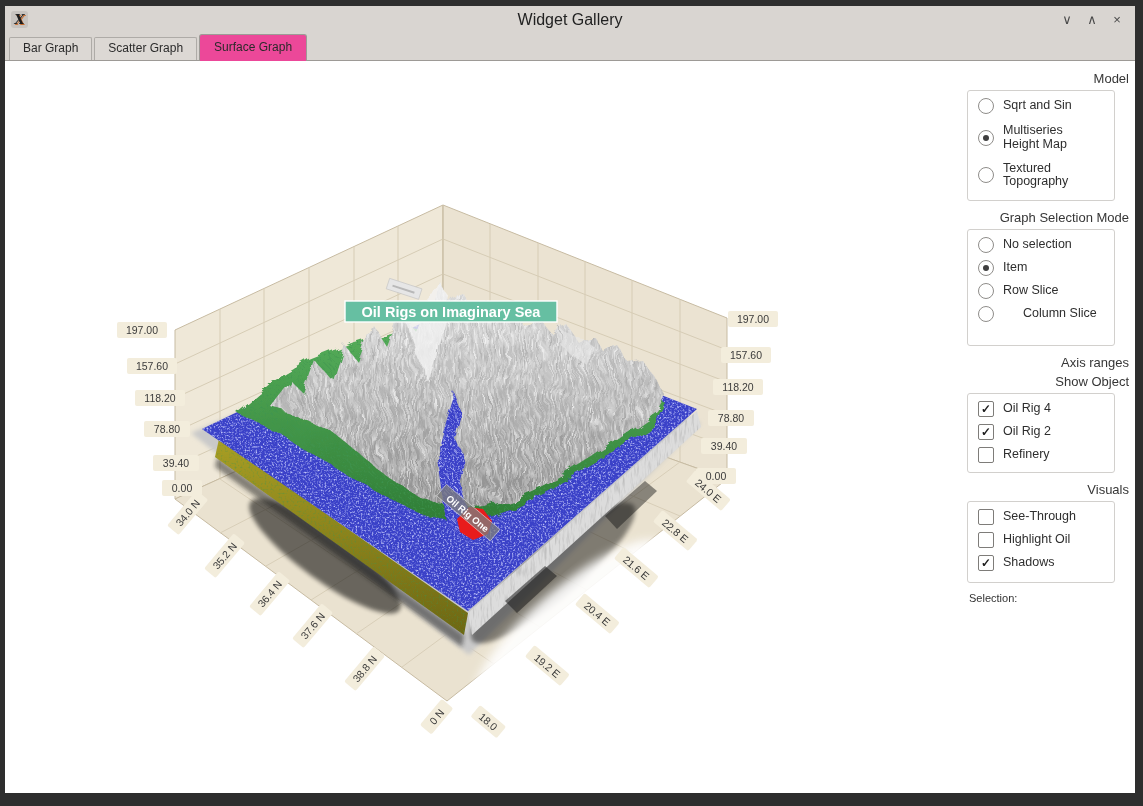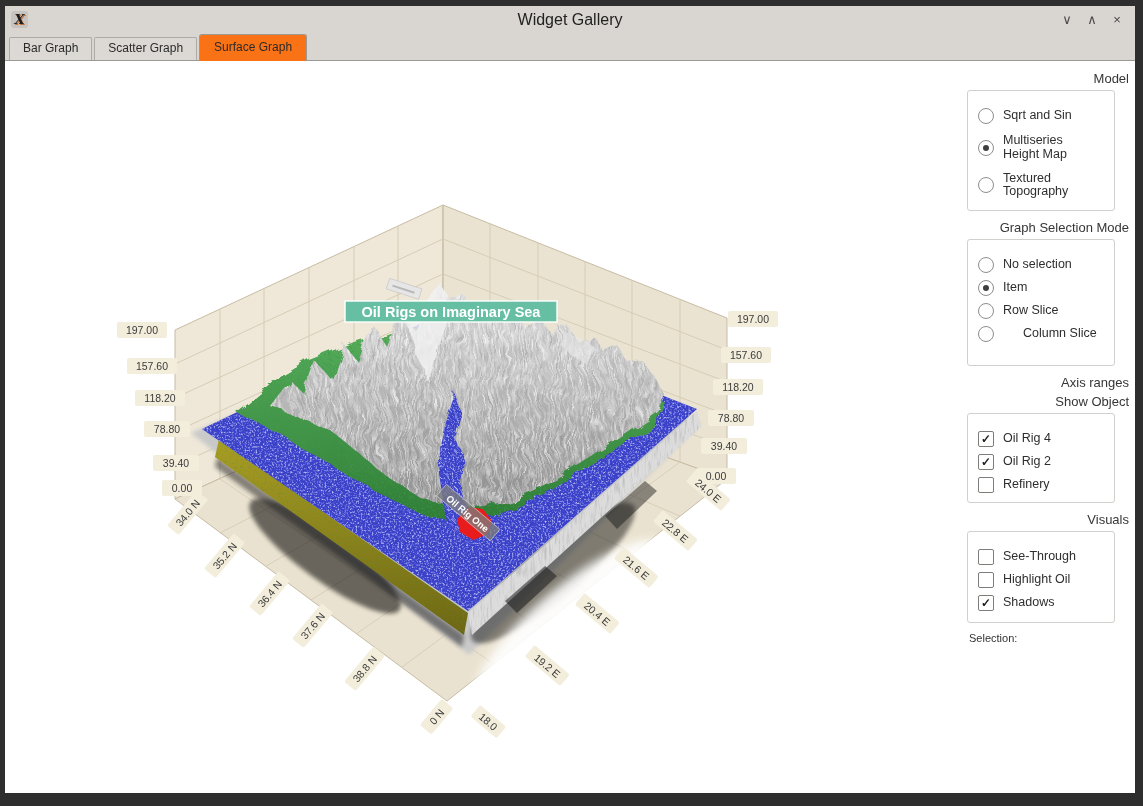--- a/index.html
+++ b/index.html
@@ -13,30 +13,30 @@
     font:bold italic 13px "DejaVu Serif",serif;color:#1d1d1d;
     text-shadow:1px 1px 0 #c96a2a;}
   .wtitle{position:absolute;left:0;right:0;text-align:center;font-size:16px;color:#222;}
   .wcontrols{margin-left:auto;display:flex;gap:9px;padding-right:10px;z-index:2;}
   .wbtn{width:16px;height:16px;display:flex;align-items:center;justify-content:center;
     color:#4a4a4a;font-size:13px;cursor:default;}
   
   .tabbar{height:27px;display:flex;align-items:flex-end;padding-left:4px;background:#d9d5d1;flex:0 0 auto;position:relative;z-index:1;}
   .tab{border:1px solid #aeaba7;border-bottom:none;background:#dcd8d4;color:#2b2b2b;
     font-size:12px;padding:3px 13px 4px 13px;border-radius:2px 2px 0 0;margin-right:2px;height:15px;line-height:15px;}
-  .tab.active{background:#f97316;border-color:#9d9a96;padding:5px 14px 6px 14px;border-radius:3px 3px 0 0;
+  .tab.active{background:#ec4899;border-color:#9d9a96;padding:5px 14px 6px 14px;border-radius:3px 3px 0 0;
     position:relative;z-index:3;margin-bottom:-1px;}
   
   .content{flex:1;background:#ffffff;border-top:1px solid #9d9a96;display:flex;min-height:0;}
   .chartarea{position:relative;width:958px;flex:0 0 auto;}
   .chartarea svg{position:absolute;left:0;top:0;}
   
   .panel{flex:1;padding:8px 6px 0 4px;box-sizing:border-box;overflow:hidden;}
   .sectlabel{font-size:13px;color:#363636;margin:2px 0 4px 2px;text-align:right;}
-  .gbox{border:1px solid #d2d0cd;border-radius:3px;background:#fff;padding:10px 8px 9px 10px;margin-bottom:9px;width:148px;box-sizing:border-box;}
+  .gbox{border:1px solid #d2d0cd;border-radius:3px;background:#fff;padding:0 8px 9px 10px;margin-bottom:9px;width:148px;box-sizing:border-box;}
   .row{display:flex;align-items:center;gap:9px;margin:7px 0;min-height:16px;}
   .row .lbl{font-size:12.5px;color:#2e2e2e;line-height:1.1;}
   .radio{width:14px;height:14px;border:1px solid #8f8d8a;border-radius:50%;background:#fff;flex:0 0 auto;position:relative;}
   .radio.selected::after{content:"";position:absolute;left:4px;top:4px;width:6px;height:6px;border-radius:50%;background:#3f3f3f;}
   .check{width:14px;height:14px;border:1px solid #7e7c79;border-radius:2px;background:#fff;flex:0 0 auto;
     display:flex;align-items:center;justify-content:center;font-size:12px;color:#1c1c1c;}
   .check.checked::after{content:"✓";font-weight:bold;}
   .slidergrp .slbl{font-size:12.5px;color:#2e2e2e;margin:3px 0 6px 0;}
   .slider{position:relative;height:15px;margin:4px 0 8px 0;width:124px;}
   .slider .track{position:absolute;left:0;right:0;top:5px;height:5px;border-radius:3px;background:#cfcdca;border:1px solid #bab8b5;box-sizing:border-box;}

